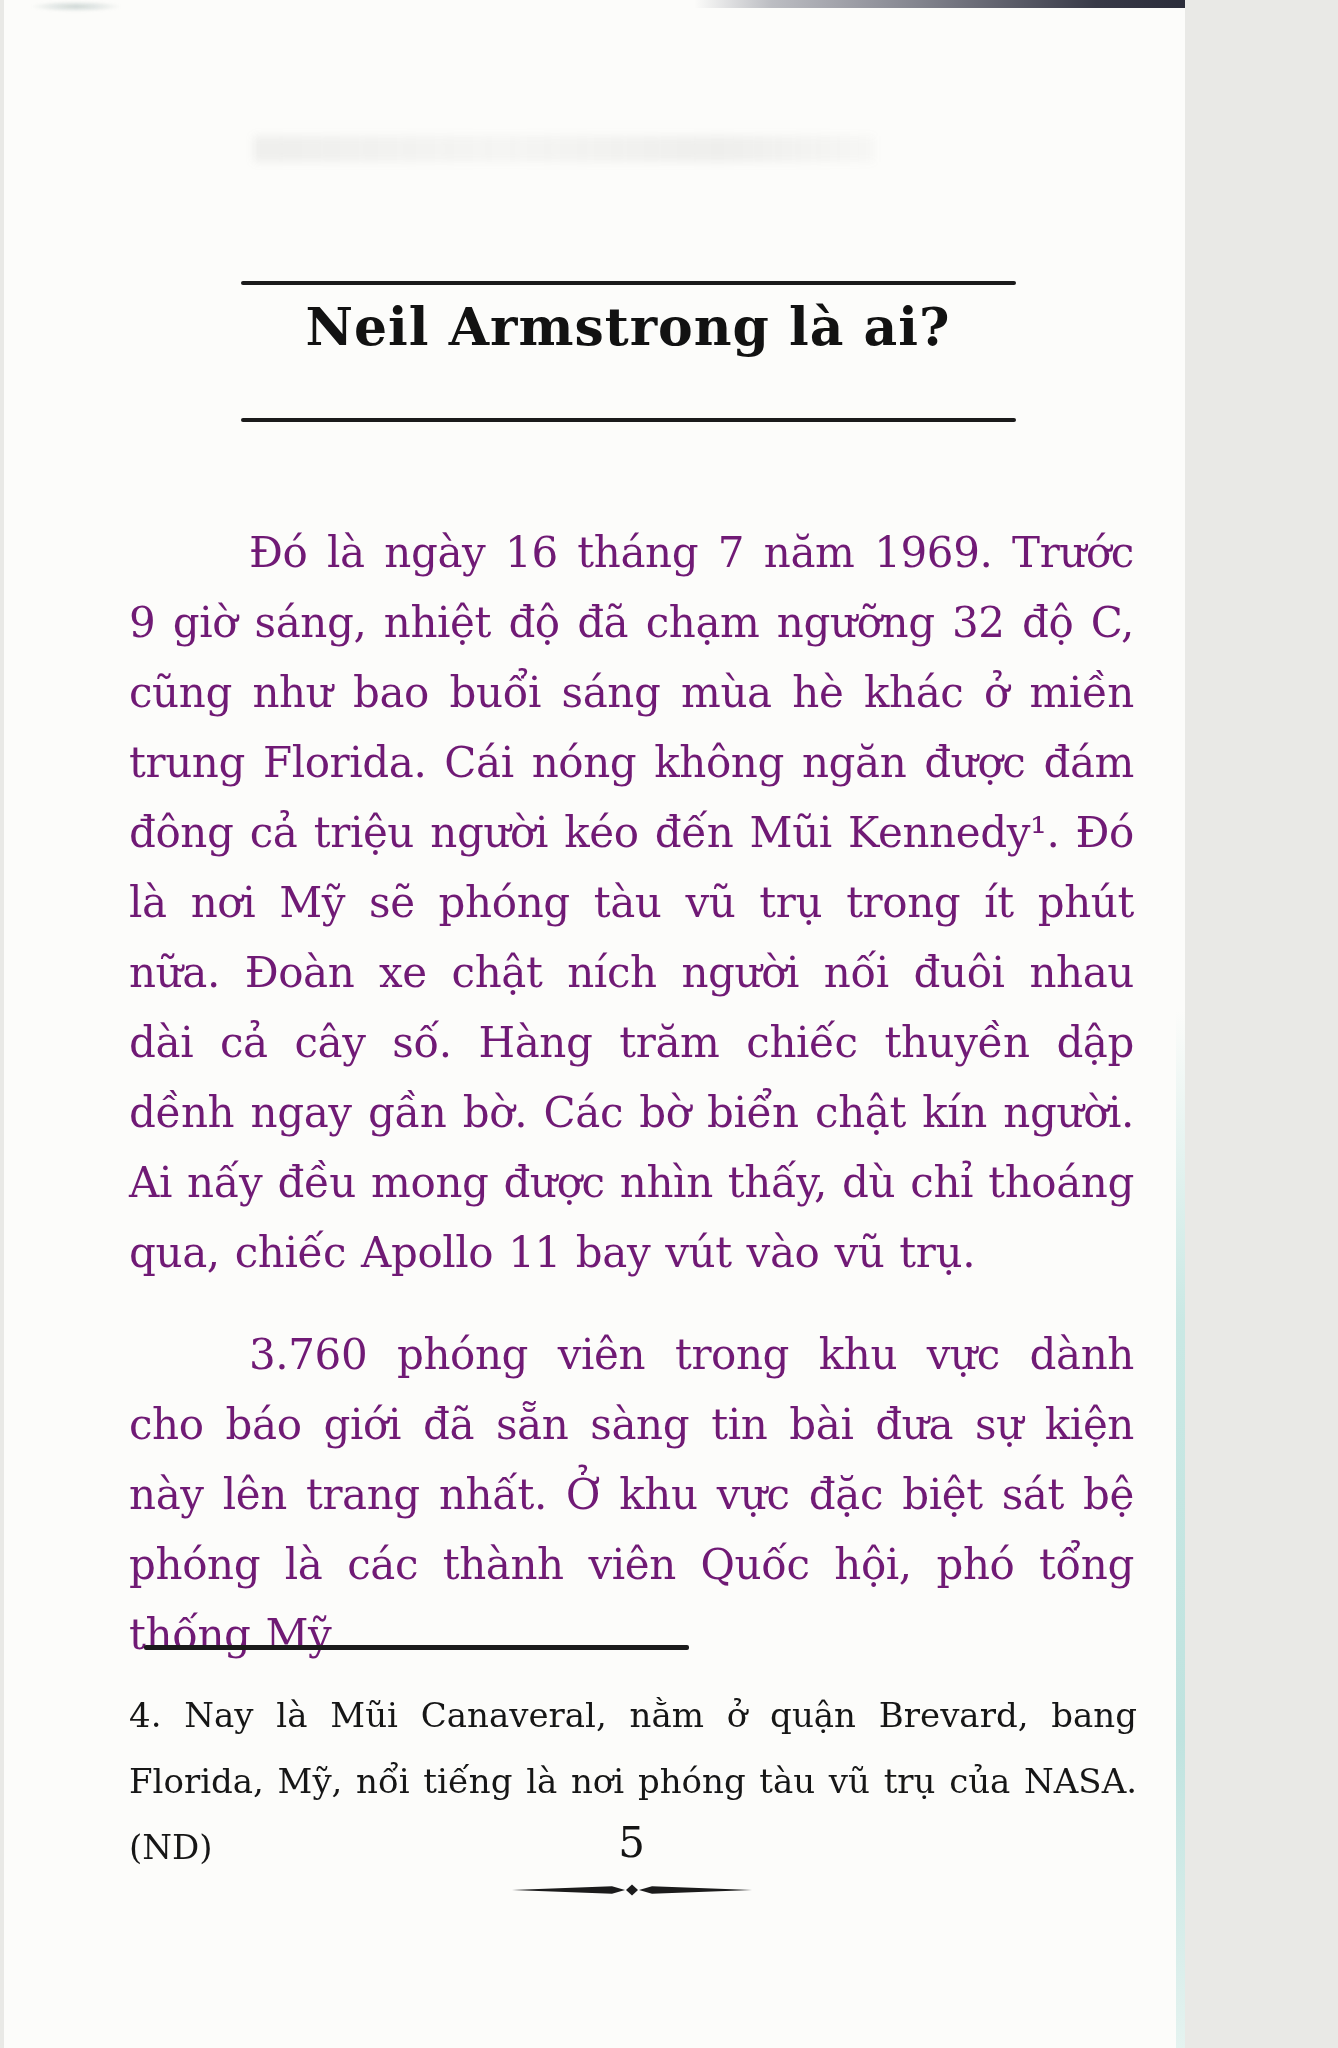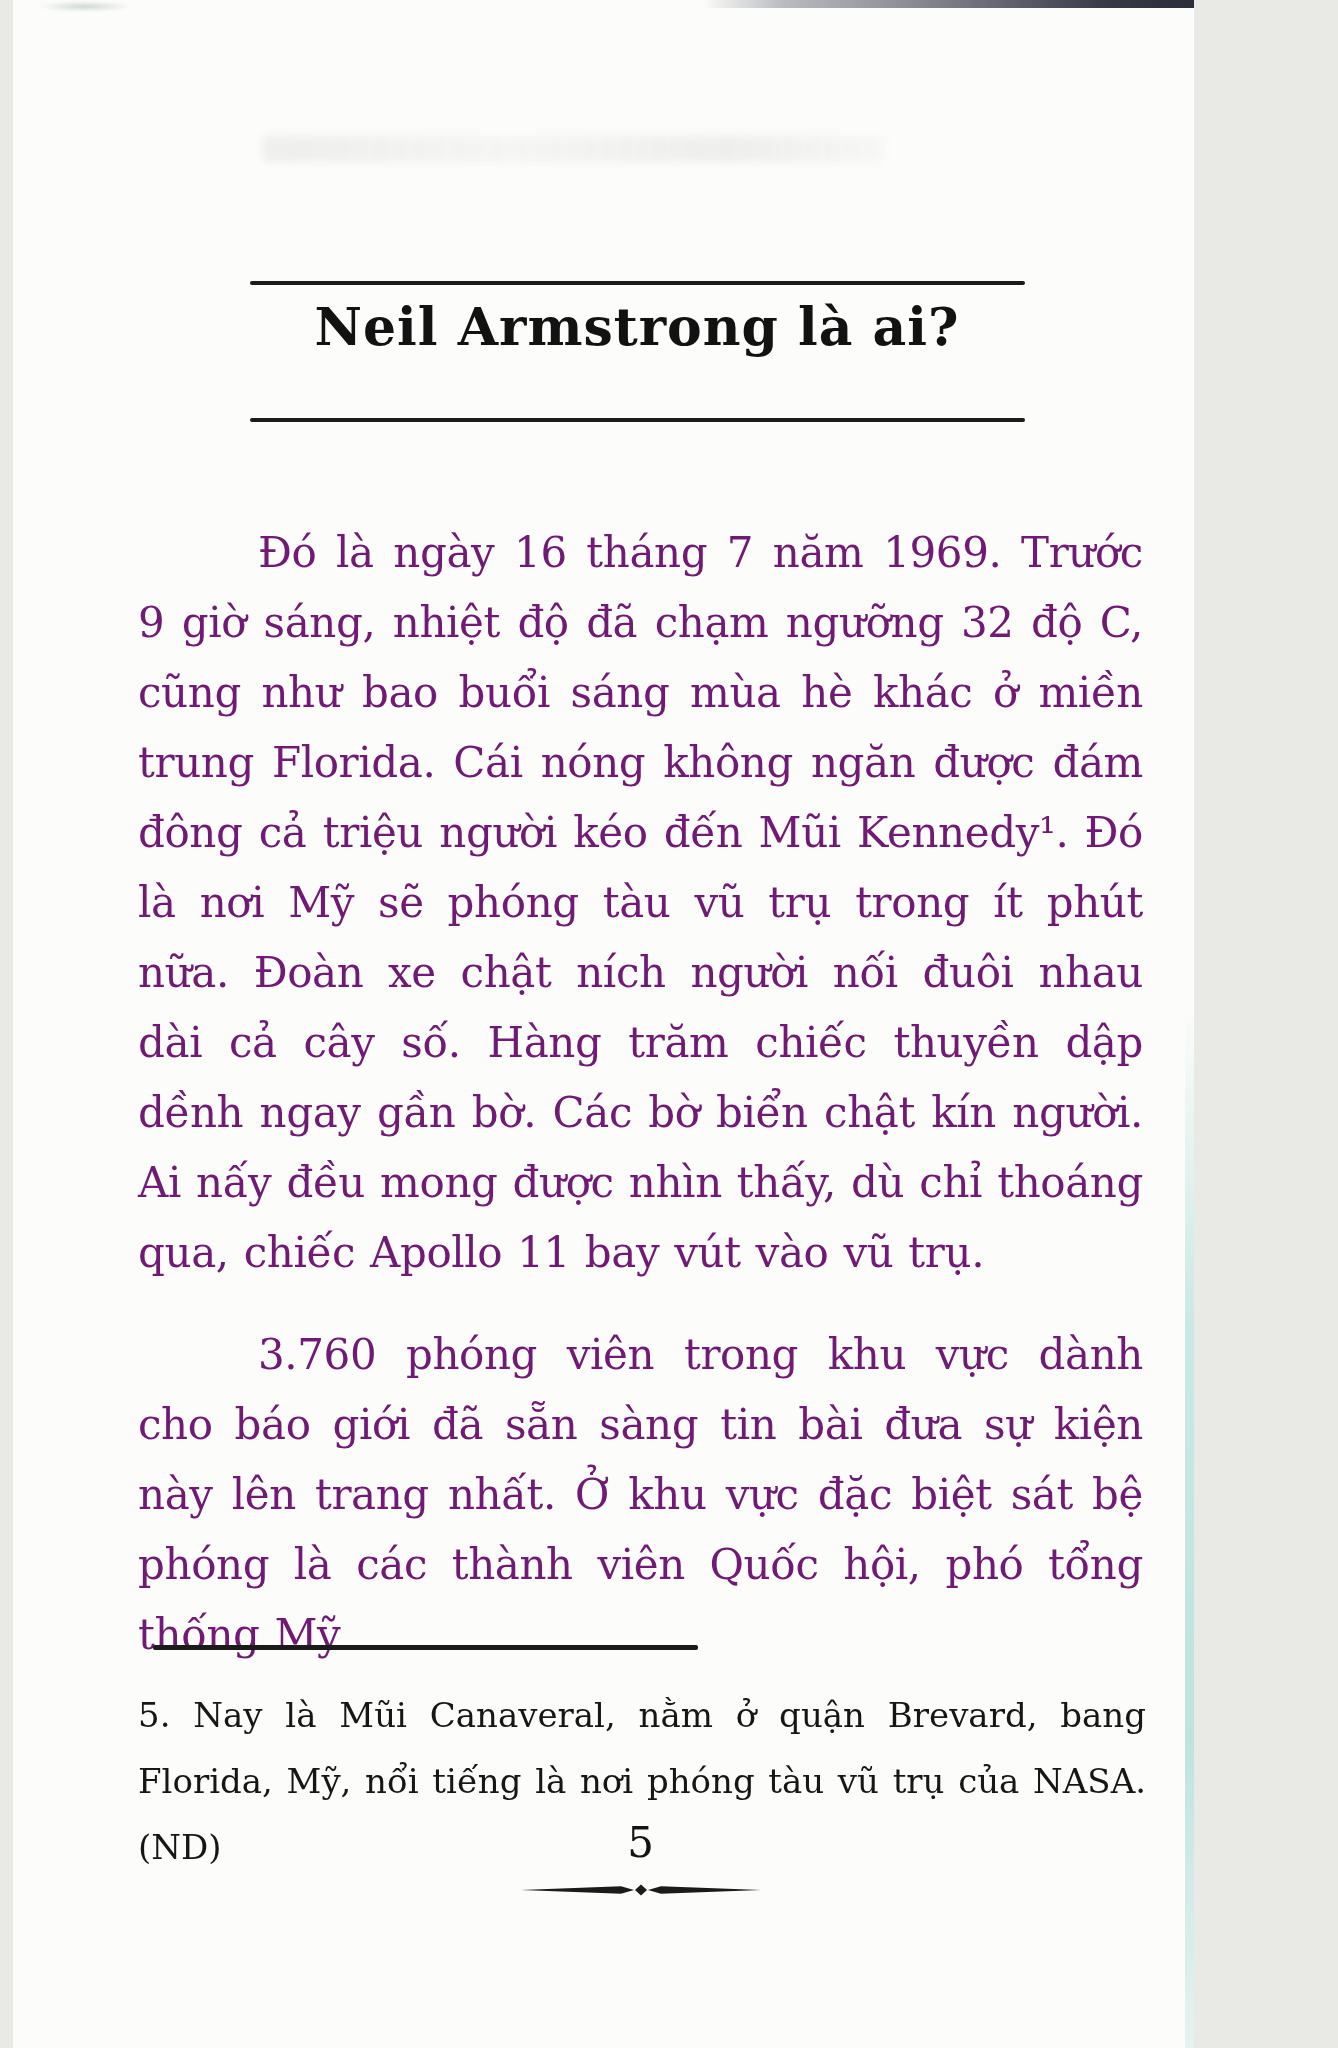--- a/index.html
+++ b/index.html
@@ -3,21 +3,21 @@
 <meta charset="utf-8">
 <style>
   html,body{margin:0;padding:0;}
   body{
     width:1338px;height:2048px;
     background:#e9e9e6;
     font-family:"DejaVu Serif","Liberation Serif",serif;
     position:relative;
   }
   .page{
-    position:absolute;left:13px;top:0;
+    position:absolute;left:4px;top:0;
     width:1181px;height:2048px;
     background:#fcfcfa;
     overflow:hidden;
     color:#161616;
   }
   
   .strip-top{
     position:absolute;top:0;left:690px;width:648px;height:8px;
     background:linear-gradient(to right, rgba(40,44,66,0) 0%, rgba(40,44,66,.30) 12%, rgba(30,32,52,.55) 35%, rgba(22,24,40,.85) 62%, #141624 100%);
   }
@@ -97,21 +97,21 @@
   <div class="rule top"></div>
   <div class="title">Neil Armstrong là ai?</div>
   <div class="rule bottom"></div>
 
   <div class="body-text">
     <p>Đó là ngày 16 tháng 7 năm 1969. Trước 9 giờ sáng, nhiệt độ đã chạm ngưỡng 32 độ C, cũng như bao buổi sáng mùa hè khác ở miền trung Florida. Cái nóng không ngăn được đám đông cả triệu người kéo đến Mũi Kennedy¹. Đó là nơi Mỹ sẽ phóng tàu vũ trụ trong ít phút nữa. Đoàn xe chật ních người nối đuôi nhau dài cả cây số. Hàng trăm chiếc thuyền dập dềnh ngay gần bờ. Các bờ biển chật kín người. Ai nấy đều mong được nhìn thấy, dù chỉ thoáng qua, chiếc Apollo 11 bay vút vào vũ trụ.</p>
     <p>3.760 phóng viên trong khu vực dành cho báo giới đã sẵn sàng tin bài đưa sự kiện này lên trang nhất. Ở khu vực đặc biệt sát bệ phóng là các thành viên Quốc hội, phó tổng thống Mỹ</p>
   </div>
 
   <div class="fn-rule"></div>
-  <div class="footnote">5. Nay là Mũi Canaveral, nằm ở quận Brevard, bang Florida, Mỹ, nổi tiếng là nơi phóng tàu vũ trụ của NASA. (ND)</div>
+  <div class="footnote">4. Nay là Mũi Canaveral, nằm ở quận Brevard, bang Florida, Mỹ, nổi tiếng là nơi phóng tàu vũ trụ của NASA. (ND)</div>
 
   <div class="page-number">5</div>
   <svg class="ornament" viewBox="0 0 240 16" xmlns="http://www.w3.org/2000/svg">
     <polygon points="0,8 100,4.2 113,8 100,11.8" fill="#1b1b1b"></polygon>
     <polygon points="240,8 140,4.2 127,8 140,11.8" fill="#1b1b1b"></polygon>
     <polygon points="120,2.5 126,8 120,13.5 114,8" fill="#1b1b1b"></polygon>
   </svg>
 
 </div>
 

